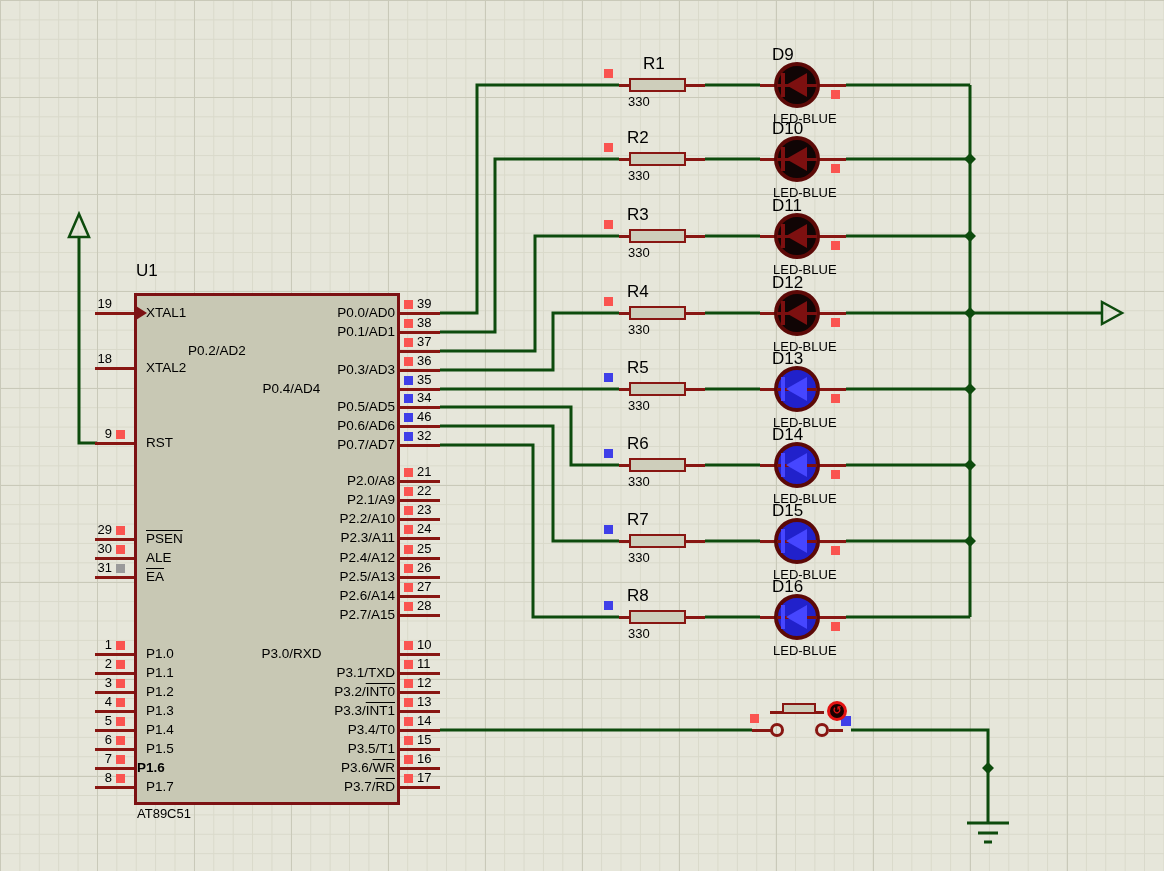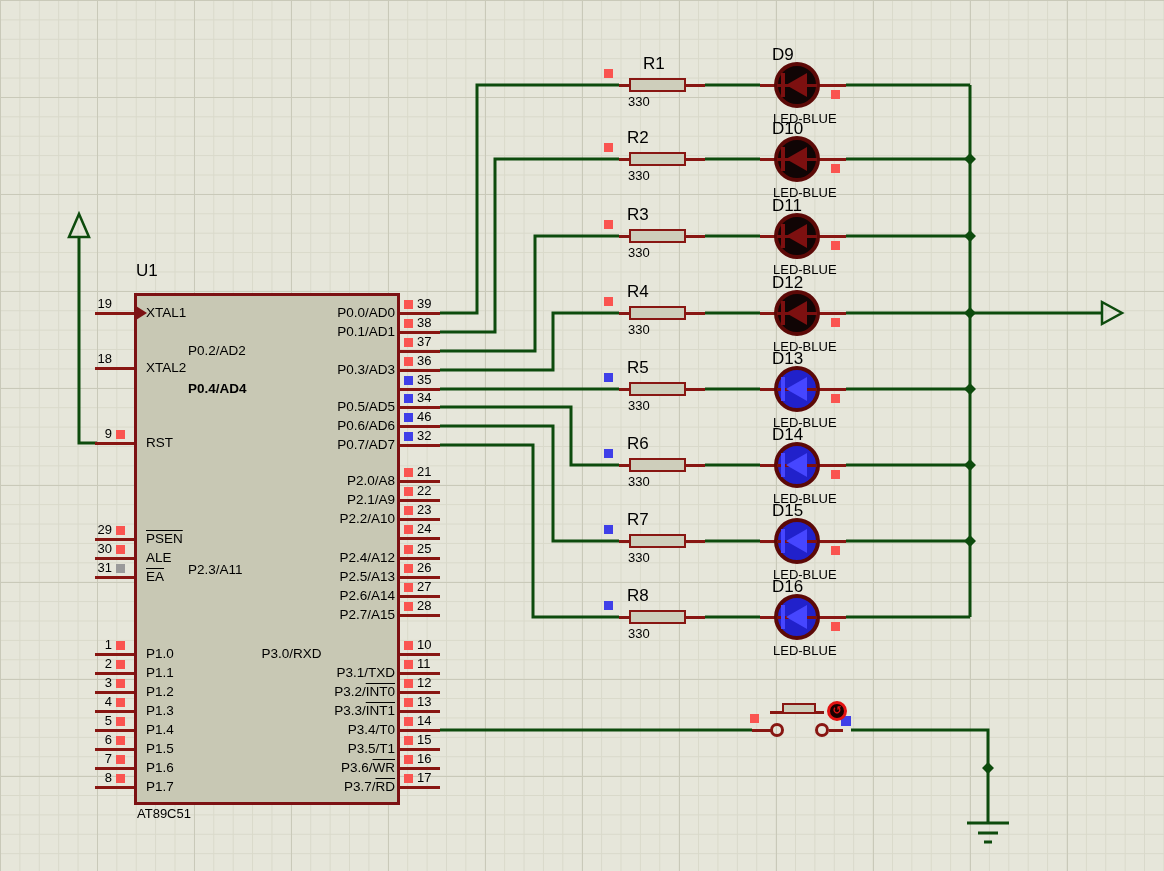--- a/index.html
+++ b/index.html
@@ -267,21 +267,21 @@
       <div class="num" style="left: 48px; top: 714px; width: 64px; text-align: right;">5</div>
       <div class="sq st-high" style="left: 116px; top: 717px;"></div>
       <div class="lbl pin" style="left: 146px; top: 721px;"><span>P1.4</span><span class="ovl"></span></div>
       <div class="stub" style="left: 95px; top: 748px; width: 39px;"></div>
       <div class="num" style="left: 48px; top: 733px; width: 64px; text-align: right;">6</div>
       <div class="sq st-high" style="left: 116px; top: 736px;"></div>
       <div class="lbl pin" style="left: 146px; top: 740px;"><span>P1.5</span><span class="ovl"></span></div>
       <div class="stub" style="left: 95px; top: 767px; width: 39px;"></div>
       <div class="num" style="left: 48px; top: 752px; width: 64px; text-align: right;">7</div>
       <div class="sq st-high" style="left: 116px; top: 755px;"></div>
-      <div class="lbl pin" style="left: 146px; top: 759px;"><span>P1.6</span><span class="ovl"></span></div>
+      <div class="lbl pin" style="left: 137px; top: 759px; font-weight: bold;"><span>P1.6</span><span class="ovl"></span></div>
       <div class="stub" style="left: 95px; top: 786px; width: 39px;"></div>
       <div class="num" style="left: 48px; top: 771px; width: 64px; text-align: right;">8</div>
       <div class="sq st-high" style="left: 116px; top: 774px;"></div>
       <div class="lbl pin" style="left: 146px; top: 778px;"><span>P1.7</span><span class="ovl"></span></div>
       <div class="stub" style="left: 400px; top: 312px; width: 40px;"></div>
       <div class="num" style="left: 417px; top: 297px;">39</div>
       <div class="sq st-high" style="left: 404px; top: 300px;"></div>
       <div class="lbl pin" style="left: 188px; top: 304px; width: 207px; text-align: right;"><span>P0.0/AD0</span><span class="ovl"></span></div>
       <div class="stub" style="left: 400px; top: 331px; width: 40px;"></div>
       <div class="num" style="left: 417px; top: 316px;">38</div>
@@ -291,21 +291,21 @@
       <div class="num" style="left: 417px; top: 335px;">37</div>
       <div class="sq st-high" style="left: 404px; top: 338px;"></div>
       <div class="lbl pin" style="left: 188px; top: 342px; width: 207px; text-align: left;"><span>P0.2/AD2</span><span class="ovl"></span></div>
       <div class="stub" style="left: 400px; top: 369px; width: 40px;"></div>
       <div class="num" style="left: 417px; top: 354px;">36</div>
       <div class="sq st-high" style="left: 404px; top: 357px;"></div>
       <div class="lbl pin" style="left: 188px; top: 361px; width: 207px; text-align: right;"><span>P0.3/AD3</span><span class="ovl"></span></div>
       <div class="stub" style="left: 400px; top: 388px; width: 40px;"></div>
       <div class="num" style="left: 417px; top: 373px;">35</div>
       <div class="sq st-low" style="left: 404px; top: 376px;"></div>
-      <div class="lbl pin" style="left: 188px; top: 380px; width: 207px; text-align: left; font-weight: bold;"><span>P0.4/AD4</span><span class="ovl"></span></div>
+      <div class="lbl pin" style="left: 188px; top: 380px; width: 207px; text-align: center;"><span>P0.4/AD4</span><span class="ovl"></span></div>
       <div class="stub" style="left: 400px; top: 406px; width: 40px;"></div>
       <div class="num" style="left: 417px; top: 391px;">34</div>
       <div class="sq st-low" style="left: 404px; top: 394px;"></div>
       <div class="lbl pin" style="left: 188px; top: 398px; width: 207px; text-align: right;"><span>P0.5/AD5</span><span class="ovl"></span></div>
       <div class="stub" style="left: 400px; top: 425px; width: 40px;"></div>
       <div class="num" style="left: 417px; top: 410px;">46</div>
       <div class="sq st-low" style="left: 404px; top: 413px;"></div>
       <div class="lbl pin" style="left: 188px; top: 417px; width: 207px; text-align: right;"><span>P0.6/AD6</span><span class="ovl"></span></div>
       <div class="stub" style="left: 400px; top: 444px; width: 40px;"></div>
       <div class="num" style="left: 417px; top: 429px;">32</div>
@@ -319,21 +319,21 @@
       <div class="num" style="left: 417px; top: 484px;">22</div>
       <div class="sq st-high" style="left: 404px; top: 487px;"></div>
       <div class="lbl pin" style="left: 188px; top: 491px; width: 207px; text-align: right;"><span>P2.1/A9</span><span class="ovl"></span></div>
       <div class="stub" style="left: 400px; top: 518px; width: 40px;"></div>
       <div class="num" style="left: 417px; top: 503px;">23</div>
       <div class="sq st-high" style="left: 404px; top: 506px;"></div>
       <div class="lbl pin" style="left: 188px; top: 510px; width: 207px; text-align: right;"><span>P2.2/A10</span><span class="ovl"></span></div>
       <div class="stub" style="left: 400px; top: 537px; width: 40px;"></div>
       <div class="num" style="left: 417px; top: 522px;">24</div>
       <div class="sq st-high" style="left: 404px; top: 525px;"></div>
-      <div class="lbl pin" style="left: 188px; top: 561px; width: 207px; "><span>P2.3/A11</span><span class="ovl"></span></div>
+      <div class="lbl pin" style="left: 188px; top: 529px; width: 207px; text-align: right;"><span>P2.3/A11</span><span class="ovl"></span></div>
       <div class="stub" style="left: 400px; top: 557px; width: 40px;"></div>
       <div class="num" style="left: 417px; top: 542px;">25</div>
       <div class="sq st-high" style="left: 404px; top: 545px;"></div>
       <div class="lbl pin" style="left: 188px; top: 549px; width: 207px; text-align: right;"><span>P2.4/A12</span><span class="ovl"></span></div>
       <div class="stub" style="left: 400px; top: 576px; width: 40px;"></div>
       <div class="num" style="left: 417px; top: 561px;">26</div>
       <div class="sq st-high" style="left: 404px; top: 564px;"></div>
       <div class="lbl pin" style="left: 188px; top: 568px; width: 207px; text-align: right;"><span>P2.5/A13</span><span class="ovl"></span></div>
       <div class="stub" style="left: 400px; top: 595px; width: 40px;"></div>
       <div class="num" style="left: 417px; top: 580px;">27</div>

